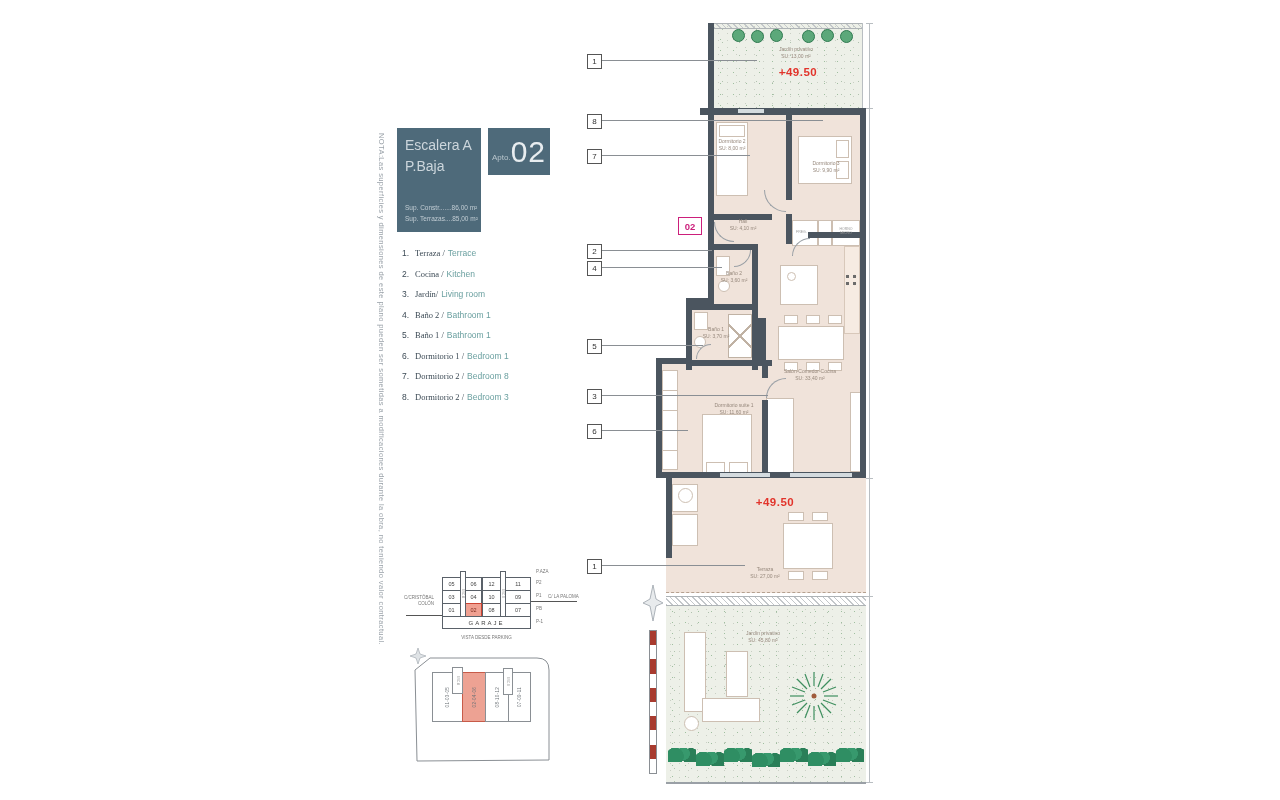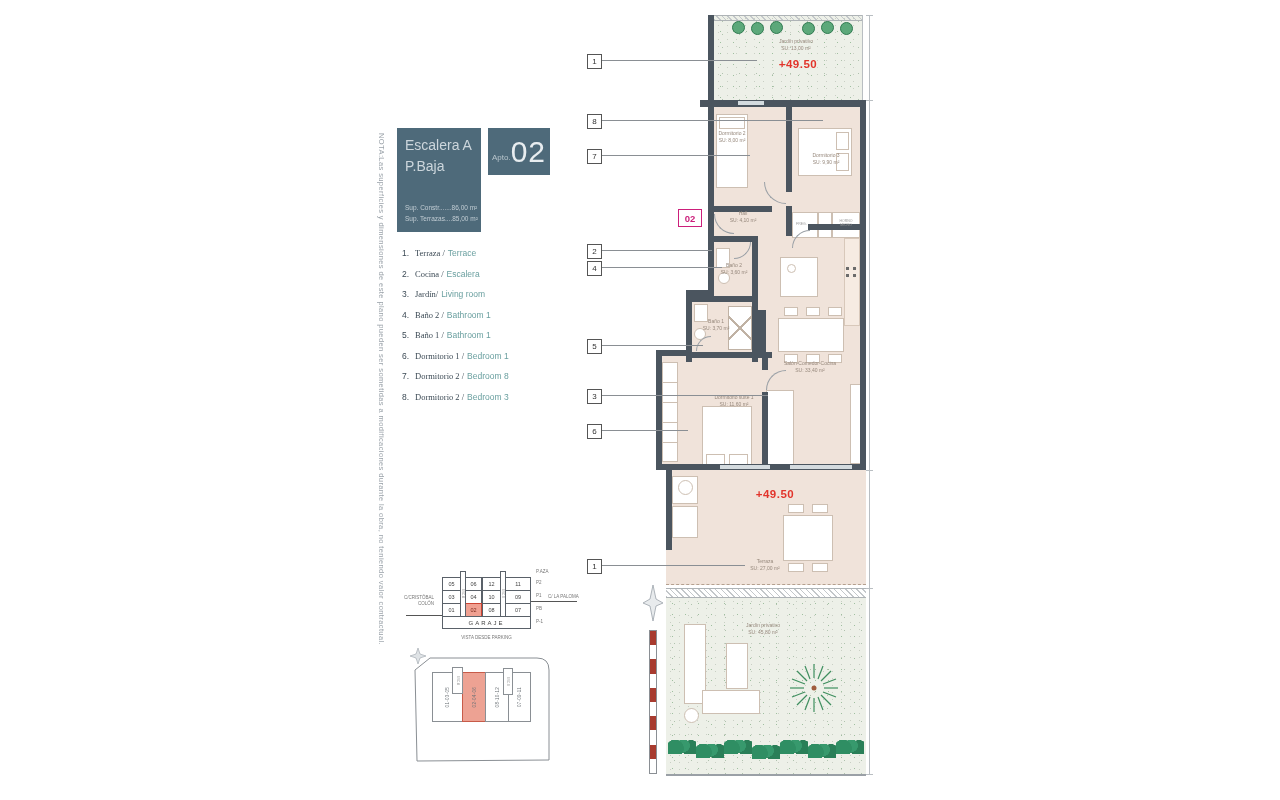--- a/index.html
+++ b/index.html
@@ -21,21 +21,21 @@
   .legend{position:absolute;left:402px;top:248px;}
   .litem{display:flex;font-size:8.5px;margin-bottom:10.5px;color:#3c4a55;}
   .lnum{width:13px;}
   .les{margin-right:3px;font-family:Liberation Serif, serif;}
   .len{color:#6ba0a0;}
   
   .callout{position:absolute;left:587px;width:13px;height:13px;border:1px solid #555;background:#fff;
            font-size:8px;color:#333;display:flex;align-items:center;justify-content:center;z-index:6;}
   .leader{position:absolute;left:600px;height:1px;background:#8a8f94;z-index:5;}
   
-  .plan{position:absolute;left:650px;top:10px;width:226px;height:772px;}
+  .plan{position:absolute;left:650px;top:18px;width:226px;height:772px;}
   .wall{position:absolute;background:#4b555f;z-index:3;}
   .floor{position:absolute;background:#f0e3da;z-index:1;}
   .garden{position:absolute;background-color:#edf0e8;z-index:1;
      background-image:radial-gradient(#9fbf9f .8px,transparent 1px),
                       radial-gradient(#c9cfc4 .7px,transparent .9px),
                       radial-gradient(#b0c2ae .6px,transparent .8px);
      background-size:13px 11px,9px 7px,17px 13px;}
   .furn{position:absolute;background:#fff;border:1px solid #cdbfb2;box-sizing:border-box;z-index:2;}
   .lblc{position:absolute;transform:translateX(-50%);text-align:center;font-size:5px;line-height:1.45;
         color:#97897d;white-space:nowrap;z-index:4;}
@@ -114,21 +114,21 @@
 
   <div class="legend">
     <div class="litem">
         <span class="lnum">1.</span>
         <span class="les">Terraza /</span>
         <span class="len">Terrace</span>
       </div>
     <div class="litem">
         <span class="lnum">2.</span>
         <span class="les">Cocina /</span>
-        <span class="len">Escalera</span>
+        <span class="len">Kitchen</span>
       </div>
     <div class="litem">
         <span class="lnum">3.</span>
         <span class="les">Jardín/</span>
         <span class="len">Living room</span>
       </div>
     <div class="litem">
         <span class="lnum">4.</span>
         <span class="les">Baño 2 /</span>
         <span class="len">Bathroom 1</span>

